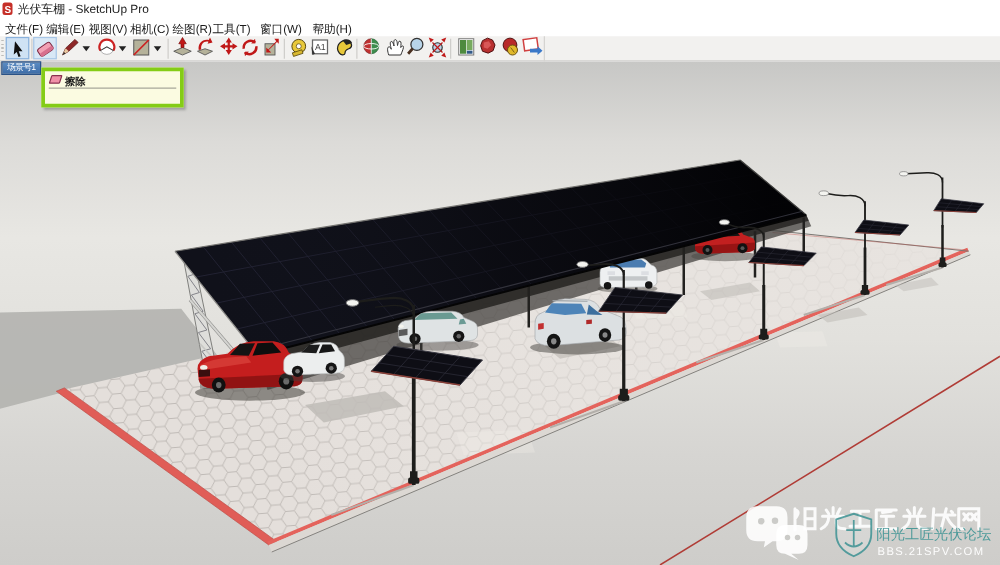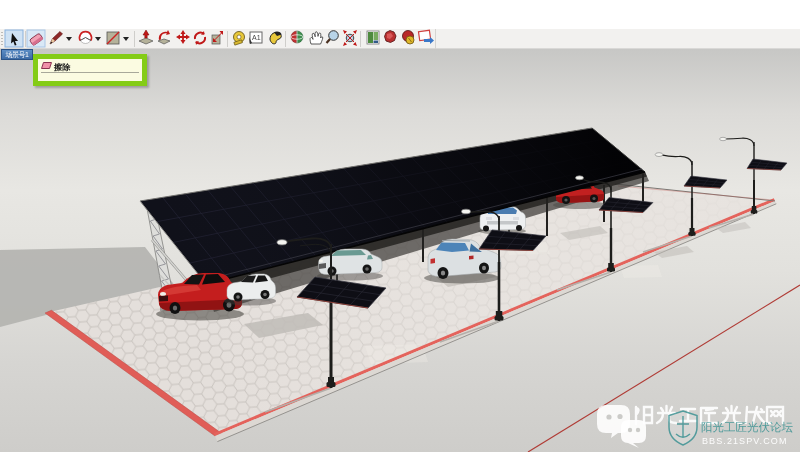--- a/index.html
+++ b/index.html
@@ -9,28 +9,42 @@
 #ttext{position:absolute;left:14px;top:1px;font-size:9.5px;color:#1b1b1b;letter-spacing:0}
 #menubar{position:absolute;left:0;top:14px;width:800px;height:15px;background:#fff;font-size:9.3px;color:#1b1b1b}
 #menubar span{position:absolute;top:3px}
 #toolbar{position:absolute;left:0;top:29px;width:800px;height:20px;background:#f2f1ef;border-bottom:1px solid #d9d8d6}
 #toolbar .sep{position:absolute;top:2px;height:16px;width:1px;background:#cfcecb}
 #toolbar .grip{position:absolute;left:1px;top:3px;width:2px;height:14px;background-image:repeating-linear-gradient(#bdbcb9 0 1px,transparent 1px 3px)}
 .ticon{position:absolute;top:2px}
 #tb-end{position:absolute;left:435px;top:0;height:20px;width:1px;background:#d5d4d1}
 #viewport{position:absolute;left:0;top:49px;width:800px;height:403px}
 #scenetab{position:absolute;left:1px;top:0px;width:32px;height:11px;background:linear-gradient(#5b8cc4,#3d6ca6);border:1px solid #2a5286;color:#fff;font-size:7px;line-height:9px;text-align:center;z-index:5;letter-spacing:-0.5px}
-#tooltip{position:absolute;left:33px;top:5px;width:114px;height:32px;background:#fbfbe1;border:5px solid #84cc16;box-shadow:2px 2px 2px rgba(0,0,0,0.25);z-index:6;font-size:8.3px;color:#1a1a1a}
+#tooltip{position:absolute;left:33px;top:5px;width:114px;height:32px;background:#fbfbe1;border:3px solid #84cc16;box-shadow:2px 2px 2px rgba(0,0,0,0.25);z-index:6;font-size:8.3px;color:#1a1a1a}
 #tooltip .tt1{position:absolute;left:16px;top:3px;font-weight:bold;letter-spacing:0}
 #tticon{position:absolute;left:4px;top:3px;width:9px;height:7px;background:#f090a8;border:1px solid #8a3050;border-radius:1px;transform:skewX(-18deg)}
 #tooltip .ttdiv{position:absolute;left:3px;right:3px;top:13px;height:1px;background:#a8a89a}
 #tooltip .tt2{position:absolute;left:16px;top:15px;line-height:8.5px;letter-spacing:-0.3px}
 </style></head>
 <body>
 <div id="app">
+  <div id="titlebar">
+    <div id="tlogo"></div>
+    <div id="ttext">光伏车棚 - SketchUp Pro</div>
+  </div>
+  <div id="menubar">
+    <span style="left:4px">文件(F)</span>
+    <span style="left:37px">编辑(E)</span>
+    <span style="left:71px">视图(V)</span>
+    <span style="left:104px">相机(C)</span>
+    <span style="left:138px">绘图(R)</span>
+    <span style="left:170px">工具(T)</span>
+    <span style="left:208px">窗口(W)</span>
+    <span style="left:250px">帮助(H)</span>
+  </div>
   <div id="toolbar">
     <div class="grip"></div>
     <svg class="ticon" style="left:0;top:0" width="440" height="20" viewBox="0 0 440 20">
 
       <rect x="5" y="1" width="18" height="17" fill="#cfe2f4" stroke="#8ab2dd" stroke-width="1"></rect>
       <path d="M12,4 L18,12 L15,12 L16.5,16 L14.8,16.6 L13.4,12.6 L11,14.5 Z" fill="#111"></path>
 
       <rect x="27" y="1" width="18" height="17" fill="#d9e8f6" stroke="#a8c6e6" stroke-width="1"></rect>
       <g transform="rotate(-35 36 10)">
           <rect x="30" y="7" width="12" height="7" rx="2" fill="#f2a0b4" stroke="#7a2840" stroke-width="0.8"></rect>

